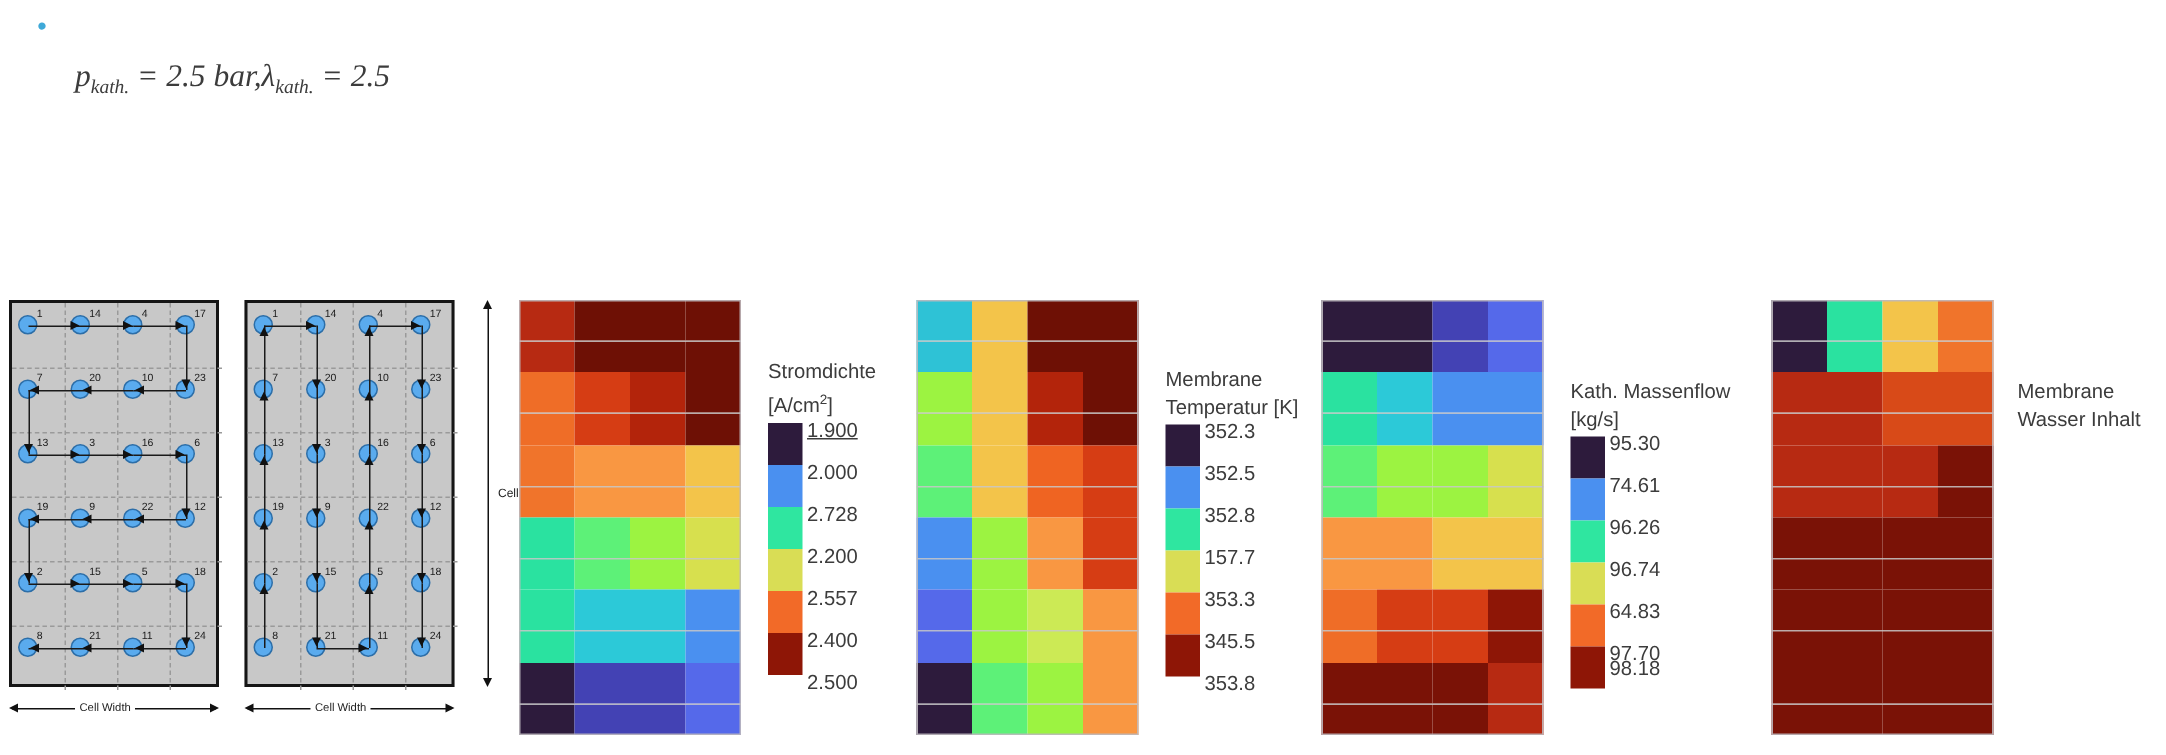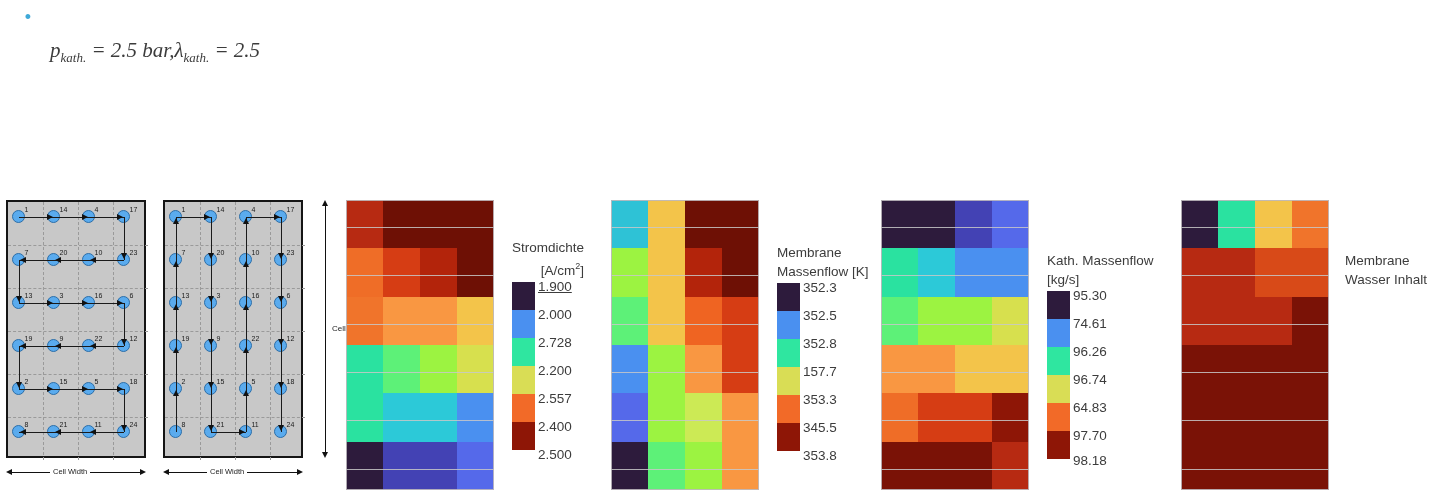--- a/index.html
+++ b/index.html
@@ -417,21 +417,21 @@
         <div class="hm-band" style="height: 21.2667px;">
           <div class="hm-cell" style="background: rgb(45, 27, 60);"></div>
           <div class="hm-cell" style="background: rgb(67, 66, 180);"></div>
           <div class="hm-cell" style="background: rgb(67, 66, 180);"></div>
           <div class="hm-cell" style="background: rgb(85, 105, 234);"></div>
         </div>
         <div class="hm-sep" style="top: 27.0667px;"></div>
       </div>
       <div class="hm-border"></div>
     </div>
-    <div class="legend" style="left: 512px; top: 238px; text-align: right;">
+    <div class="legend" style="left: 512px; top: 238px;">
       <div class="legend-title">Stromdichte</div>
       <div class="legend-title"><span>[A/cm</span><sup>2</sup><span>]</span></div>
       <div class="legend-body" style="height: 182px;">
         <div class="legend-strip">
           <div class="legend-swatch" style="height: 28px; background: rgb(45, 27, 60);"></div>
           <div class="legend-swatch" style="height: 28px; background: rgb(74, 144, 240);"></div>
           <div class="legend-swatch" style="height: 28px; background: rgb(47, 230, 160);"></div>
           <div class="legend-swatch" style="height: 28px; background: rgb(217, 221, 85);"></div>
           <div class="legend-swatch" style="height: 28px; background: rgb(242, 106, 40);"></div>
           <div class="legend-swatch" style="height: 28px; background: rgb(142, 22, 6);"></div>
@@ -535,21 +535,21 @@
           <div class="hm-cell" style="background: rgb(93, 241, 120);"></div>
           <div class="hm-cell" style="background: rgb(156, 243, 65);"></div>
           <div class="hm-cell" style="background: rgb(249, 151, 66);"></div>
         </div>
         <div class="hm-sep" style="top: 27.0667px;"></div>
       </div>
       <div class="hm-border"></div>
     </div>
     <div class="legend" style="left: 777px; top: 243px;">
       <div class="legend-title">Membrane</div>
-      <div class="legend-title">Massenflow [K]</div>
+      <div class="legend-title">Temperatur [K]</div>
       <div class="legend-body" style="height: 182px;">
         <div class="legend-strip">
           <div class="legend-swatch" style="height: 28px; background: rgb(45, 27, 60);"></div>
           <div class="legend-swatch" style="height: 28px; background: rgb(74, 144, 240);"></div>
           <div class="legend-swatch" style="height: 28px; background: rgb(47, 230, 160);"></div>
           <div class="legend-swatch" style="height: 28px; background: rgb(217, 221, 85);"></div>
           <div class="legend-swatch" style="height: 28px; background: rgb(242, 106, 40);"></div>
           <div class="legend-swatch" style="height: 28px; background: rgb(142, 22, 6);"></div>
         </div>
         <div class="legend-ticks">
@@ -668,21 +668,21 @@
           <div class="legend-swatch" style="height: 28px; background: rgb(242, 106, 40);"></div>
           <div class="legend-swatch" style="height: 28px; background: rgb(142, 22, 6);"></div>
         </div>
         <div class="legend-ticks">
           <div class="legend-tick" style="top: -2px;">95.30</div>
           <div class="legend-tick" style="top: 26px;">74.61</div>
           <div class="legend-tick" style="top: 54px;">96.26</div>
           <div class="legend-tick" style="top: 82px;">96.74</div>
           <div class="legend-tick" style="top: 110px;">64.83</div>
           <div class="legend-tick" style="top: 138px;">97.70</div>
-          <div class="legend-tick" style="top: 163px;">98.18</div>
+          <div class="legend-tick" style="top: 148px;">98.18</div>
         </div>
       </div>
     </div>
     <div class="hm" style="left: 1181px;">
       <div class="hm-rowpair" style="height: 48.3333px;">
         <div class="hm-band" style="height: 27.0667px;">
           <div class="hm-cell" style="background: rgb(45, 27, 60);"></div>
           <div class="hm-cell" style="background: rgb(42, 226, 160);"></div>
           <div class="hm-cell" style="background: rgb(243, 196, 74);"></div>
           <div class="hm-cell" style="background: rgb(240, 116, 43);"></div>

